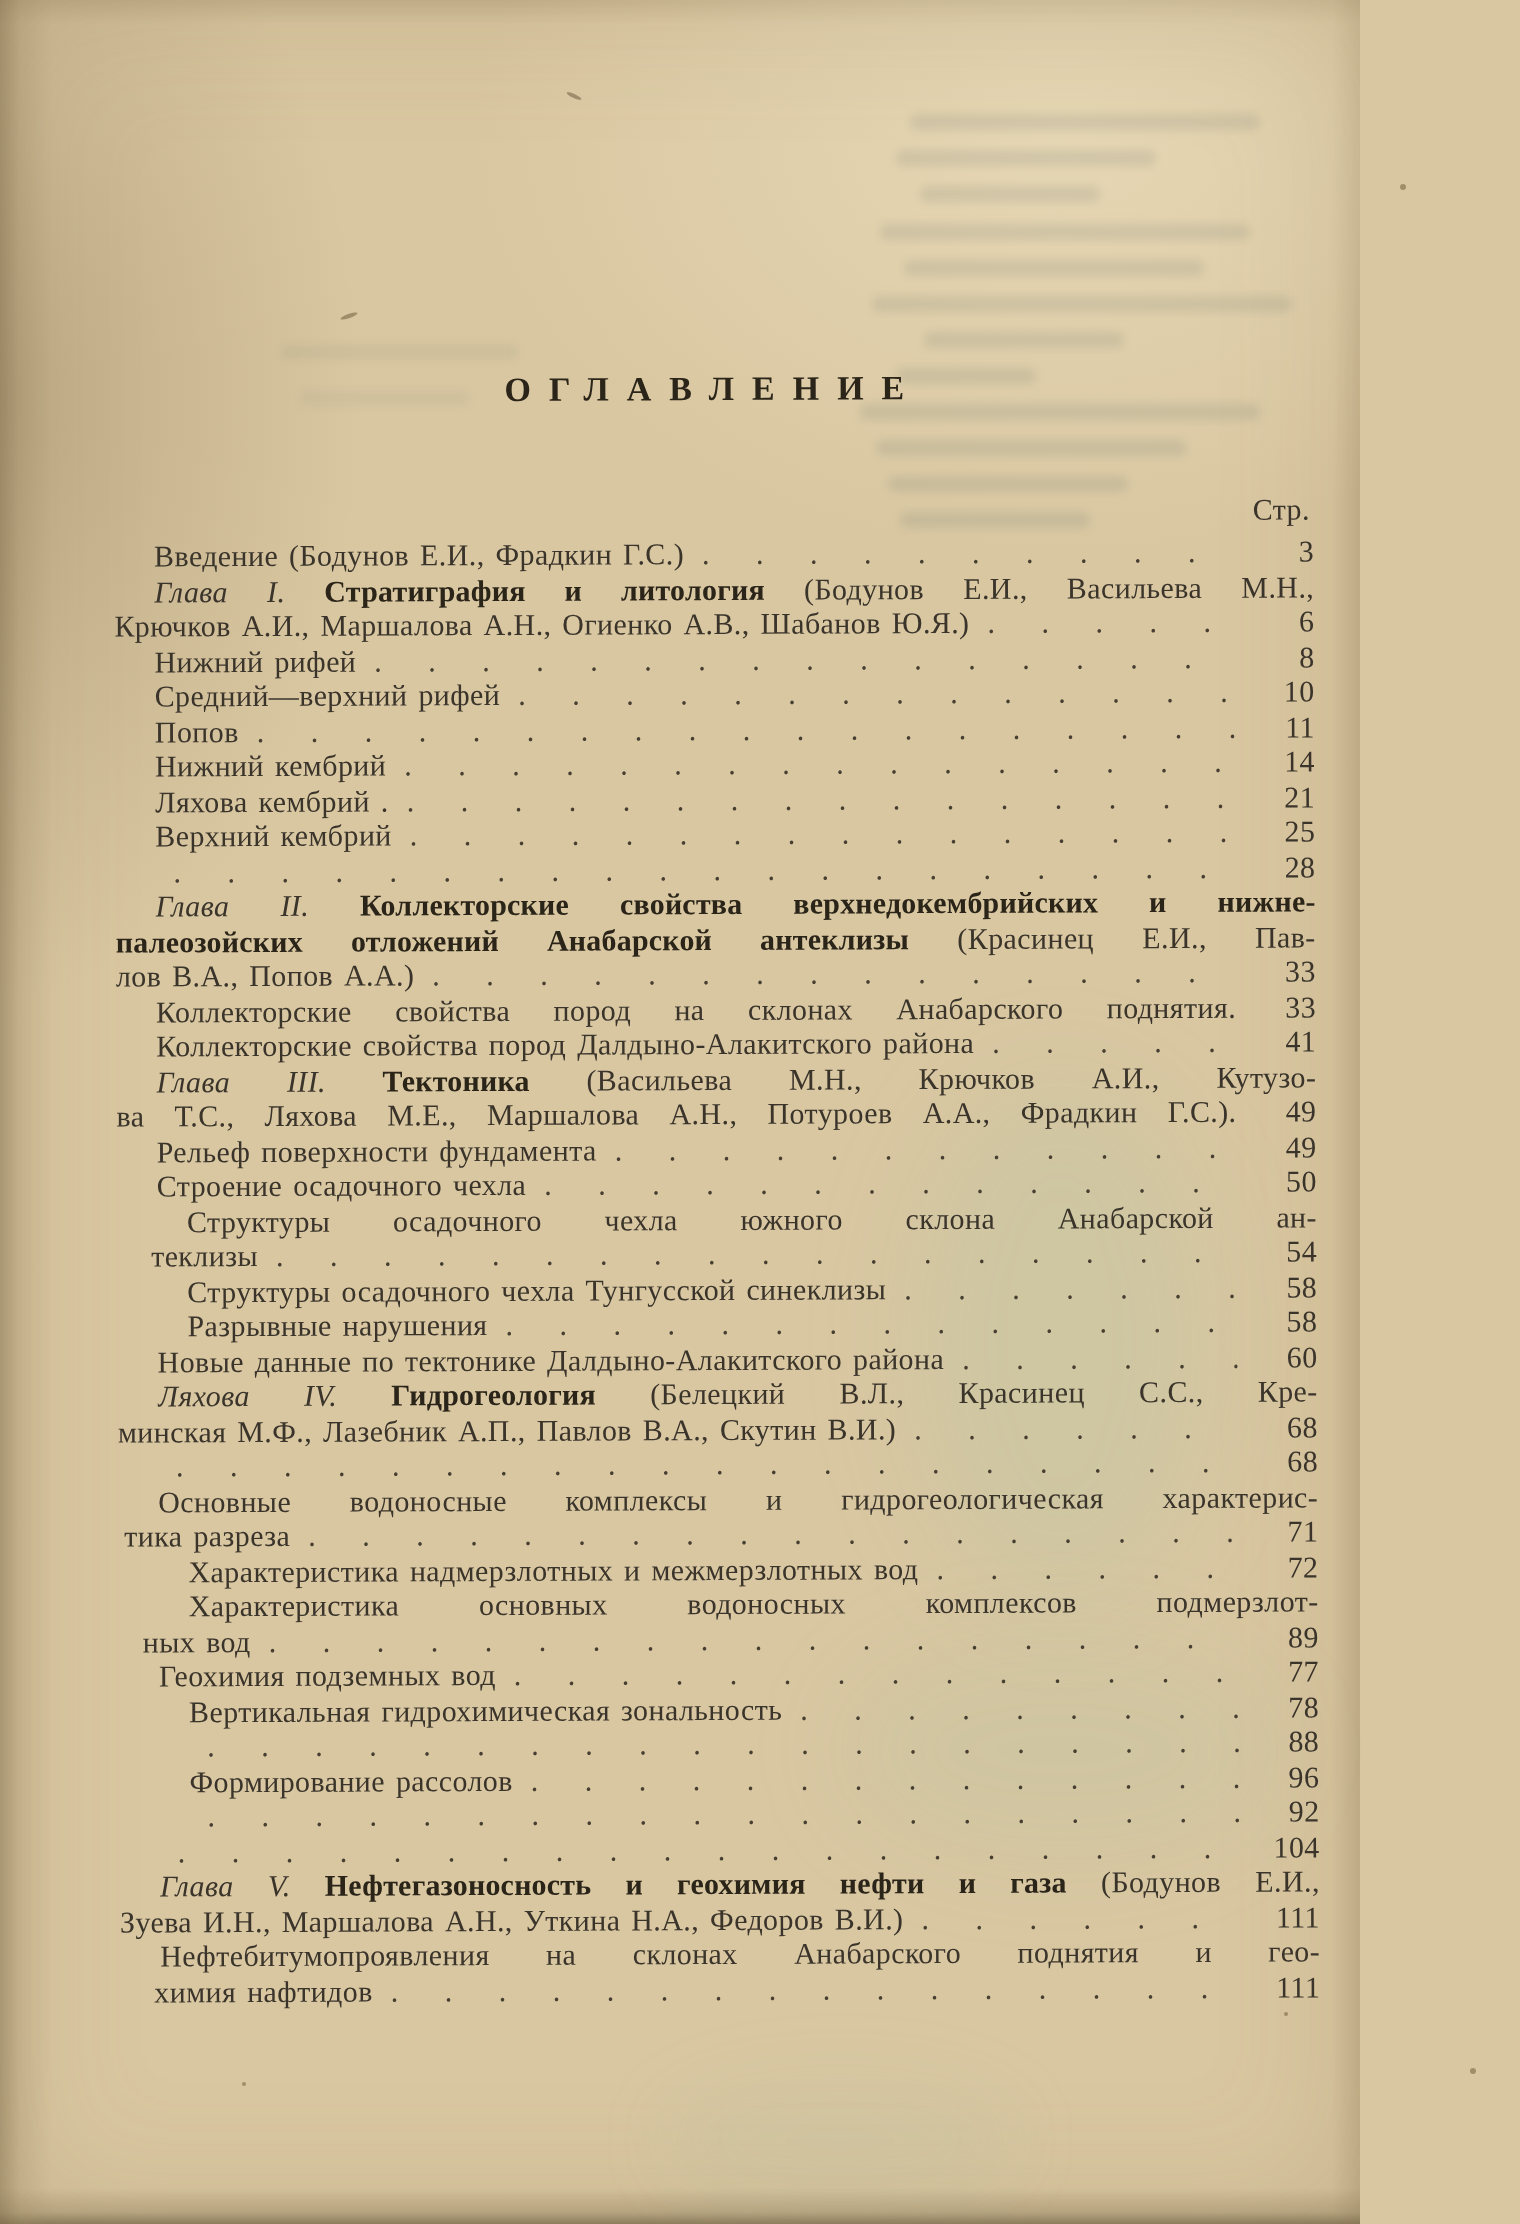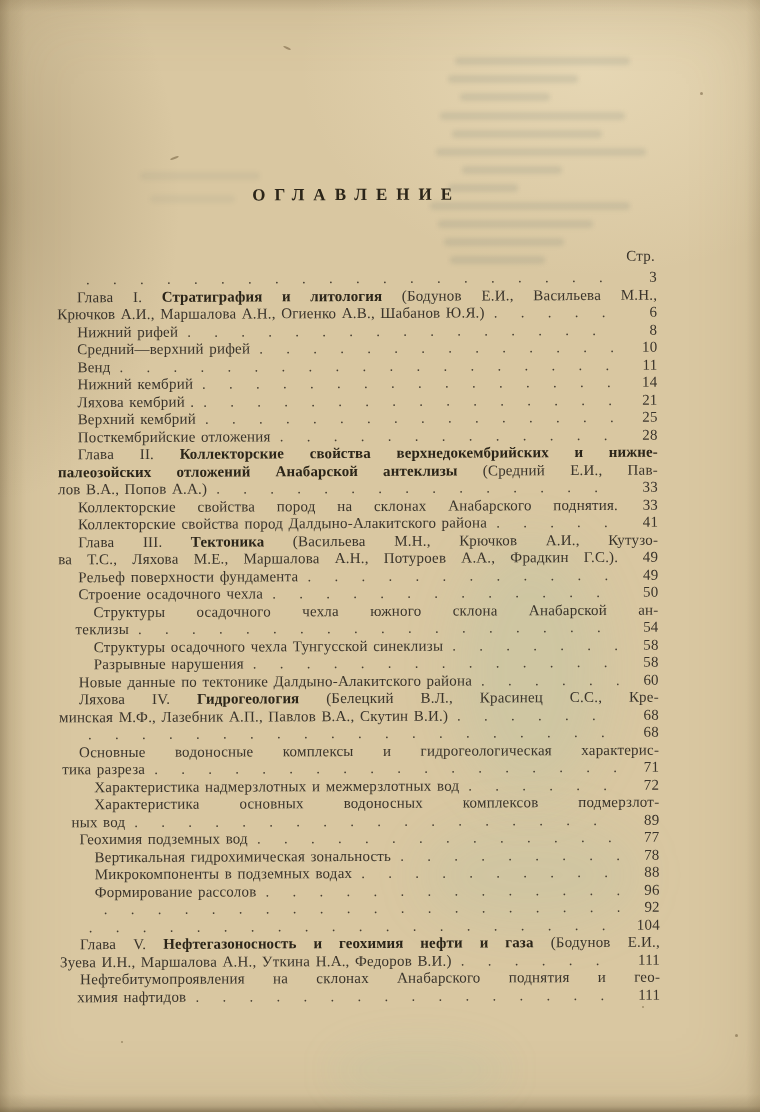--- a/index.html
+++ b/index.html
@@ -2,21 +2,21 @@
 <html><head>
 <meta charset="utf-8">
 <style>
   html,body{margin:0;padding:0;}
   body{
     width:760px;height:1112px;overflow:hidden;
     font-family:"Liberation Serif","DejaVu Serif",serif;
     background:#d9c7a1;
   }
   .page{
-    position:relative;width:760px;height:1112px;
+    position:relative;width:680px;height:1112px;
     background:
       radial-gradient(ellipse 420px 300px at 78% 6%, rgba(241,228,196,0.55), rgba(241,228,196,0) 70%),
       radial-gradient(ellipse 300px 500px at 0% 18%, rgba(120,100,66,0.28), rgba(120,100,66,0) 60%),
       linear-gradient(90deg, rgba(122,104,72,0.45) 0px, rgba(160,142,105,0.25) 10px, rgba(0,0,0,0) 26px),
       linear-gradient(270deg, rgba(128,110,76,0.22) 0px, rgba(0,0,0,0) 14px),
       linear-gradient(0deg, rgba(84,70,44,0.55) 0px, rgba(104,88,58,0.25) 6px, rgba(0,0,0,0) 18px),
       linear-gradient(180deg, rgba(128,108,74,0.20) 0px, rgba(0,0,0,0) 12px),
       #d9c7a1;
     box-shadow:inset 0 0 70px rgba(128,106,64,0.22);
   }
@@ -36,21 +36,21 @@
     font-weight:bold;font-size:17px;letter-spacing:9px;color:#2b2519;
   }
   .str-label{
     margin-top:44px;text-align:right;padding-right:2px;
     font-size:15px;color:#3a342b;line-height:17px;
   }
   .toc{margin-top:4px;}
   .line{display:flex;align-items:baseline;height:17.5px;line-height:17.5px;}
   .txt{white-space:nowrap;flex:0 1 auto;min-width:0;}
   .line.justify .txt{flex:1 1 auto;text-align:justify;text-align-last:justify;white-space:normal;overflow:hidden;max-height:17.5px;}
-  .r-i{}
+  .r-i{font-style:italic;}
   .r-b{font-weight:bold;color:#2b2519;letter-spacing:0.1px;}
   .dots{
     flex:1 1 0;min-width:0;overflow:hidden;white-space:nowrap;
     margin:0 6px 0 9px;letter-spacing:9px;color:#463e31;
   }
   .page-num{flex:0 0 30px;text-align:right;margin-left:4px;}
   .line.justify .page-num{margin-left:10px;}
   
   .ind-0{padding-left:0;}
   .ind-1{padding-left:20px;}
@@ -88,20 +88,21 @@
   <div class="speck" style="left:700px;top:92px;width:3px;height:3px;"></div>
   <div class="speck" style="left:735px;top:1034px;width:3px;height:3px;"></div>
   <div class="speck" style="left:121px;top:1041px;width:2px;height:2px;"></div>
   <div class="speck" style="left:642px;top:1006px;width:2px;height:2px;"></div>
 
   <div class="content">
     <div class="heading">ОГЛАВЛЕНИЕ</div>
     <div class="str-label">Стр.</div>
     <div class="toc">
         <div class="line ind-1">
+          <span class="txt"><span class="r-n">Введение  (Бодунов Е.И.,  Фрадкин Г.С.)</span></span>
           <span class="dots">. . . . . . . . . . . . . . . . . . . . . . . . . . . . . . . . . . . . . . . .</span>
           <span class="page-num">3</span>
         </div>
         <div class="line ind-1 justify">
           <span class="txt"><span class="r-i">Глава I.</span><span class="r-b"> Стратиграфия и литология</span><span class="r-n"> (Бодунов Е.И., Васильева М.Н.,</span></span>
         </div>
         <div class="line ind-0">
           <span class="txt"><span class="r-n">Крючков А.И.,  Маршалова А.Н.,  Огиенко А.В.,  Шабанов Ю.Я.)</span></span>
           <span class="dots">. . . . . . . . . . . . . . . . . . . . . . . . . . . . . . . . . . . . . . . .</span>
           <span class="page-num">6</span>
@@ -110,49 +111,48 @@
           <span class="txt"><span class="r-n">Нижний  рифей</span></span>
           <span class="dots">. . . . . . . . . . . . . . . . . . . . . . . . . . . . . . . . . . . . . . . .</span>
           <span class="page-num">8</span>
         </div>
         <div class="line ind-1">
           <span class="txt"><span class="r-n">Средний—верхний  рифей</span></span>
           <span class="dots">. . . . . . . . . . . . . . . . . . . . . . . . . . . . . . . . . . . . . . . .</span>
           <span class="page-num">10</span>
         </div>
         <div class="line ind-1">
-          <span class="txt"><span class="r-n">Венд</span></span>
+          <span class="txt"><span class="r-n">Попов</span></span>
           <span class="dots">. . . . . . . . . . . . . . . . . . . . . . . . . . . . . . . . . . . . . . . .</span>
           <span class="page-num">11</span>
         </div>
         <div class="line ind-1">
           <span class="txt"><span class="r-n">Нижний  кембрий</span></span>
           <span class="dots">. . . . . . . . . . . . . . . . . . . . . . . . . . . . . . . . . . . . . . . .</span>
           <span class="page-num">14</span>
         </div>
         <div class="line ind-1">
           <span class="txt"><span class="r-n">Ляхова кембрий .</span></span>
           <span class="dots">. . . . . . . . . . . . . . . . . . . . . . . . . . . . . . . . . . . . . . . .</span>
           <span class="page-num">21</span>
         </div>
         <div class="line ind-1">
           <span class="txt"><span class="r-n">Верхний  кембрий</span></span>
           <span class="dots">. . . . . . . . . . . . . . . . . . . . . . . . . . . . . . . . . . . . . . . .</span>
           <span class="page-num">25</span>
         </div>
         <div class="line ind-1">
-          <span class="txt"><span class="r-n">Посткембрийские  отложения</span></span>
           <span class="dots">. . . . . . . . . . . . . . . . . . . . . . . . . . . . . . . . . . . . . . . .</span>
           <span class="page-num">28</span>
         </div>
         <div class="line ind-1 justify">
           <span class="txt"><span class="r-i">Глава II.</span><span class="r-b"> Коллекторские свойства верхнедокембрийских и нижне-</span></span>
         </div>
         <div class="line ind-0 justify">
-          <span class="txt"><span class="r-b">палеозойских отложений Анабарской антеклизы</span><span class="r-n"> (Средний Е.И., Пав-</span></span>
+          <span class="txt"><span class="r-b">палеозойских отложений Анабарской антеклизы</span><span class="r-n"> (Красинец Е.И., Пав-</span></span>
         </div>
         <div class="line ind-0">
           <span class="txt"><span class="r-n">лов В.А., Попов А.А.)</span></span>
           <span class="dots">. . . . . . . . . . . . . . . . . . . . . . . . . . . . . . . . . . . . . . . .</span>
           <span class="page-num">33</span>
         </div>
         <div class="line ind-1 justify">
           <span class="txt"><span class="r-n">Коллекторские свойства пород на склонах Анабарского поднятия.</span></span>
           <span class="page-num">33</span>
         </div>
@@ -238,21 +238,20 @@
           <span class="txt"><span class="r-n">Геохимия подземных вод</span></span>
           <span class="dots">. . . . . . . . . . . . . . . . . . . . . . . . . . . . . . . . . . . . . . . .</span>
           <span class="page-num">77</span>
         </div>
         <div class="line ind-2">
           <span class="txt"><span class="r-n">Вертикальная  гидрохимическая  зональность</span></span>
           <span class="dots">. . . . . . . . . . . . . . . . . . . . . . . . . . . . . . . . . . . . . . . .</span>
           <span class="page-num">78</span>
         </div>
         <div class="line ind-2">
-          <span class="txt"><span class="r-n">Микрокомпоненты  в  подземных  водах</span></span>
           <span class="dots">. . . . . . . . . . . . . . . . . . . . . . . . . . . . . . . . . . . . . . . .</span>
           <span class="page-num">88</span>
         </div>
         <div class="line ind-2">
           <span class="txt"><span class="r-n">Формирование  рассолов</span></span>
           <span class="dots">. . . . . . . . . . . . . . . . . . . . . . . . . . . . . . . . . . . . . . . .</span>
           <span class="page-num">96</span>
         </div>
         <div class="line ind-2">
           <span class="dots">. . . . . . . . . . . . . . . . . . . . . . . . . . . . . . . . . . . . . . . .</span>

